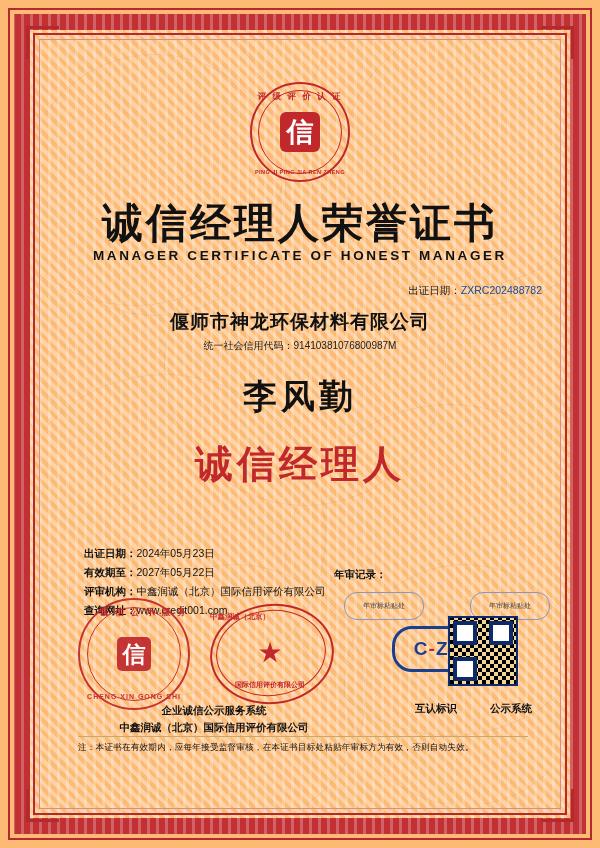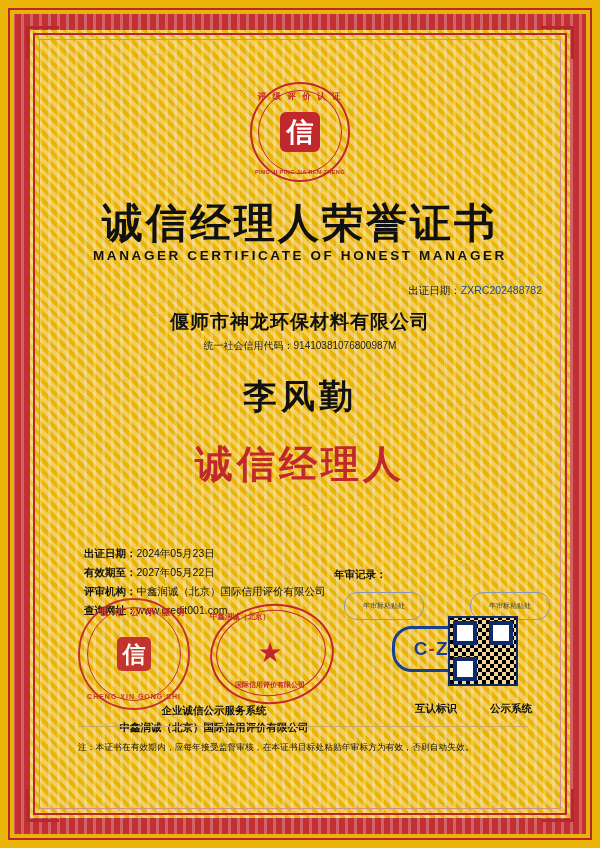--- a/index.html
+++ b/index.html
@@ -1,18 +1,18 @@
 <!DOCTYPE html>
 <html><head>
 <meta charset="utf-8">
 <style>
   html,body{margin:0;padding:0;background:#ffffff;}
   body{width:600px;height:848px;font-family:"Liberation Sans",sans-serif;overflow:hidden;}
 
-  .cert{position:relative;width:600px;height:848px;background:#eab308;}
+  .cert{position:relative;width:600px;height:848px;background:#fdba74;}
 
   
   .frame-outer{position:absolute;left:8px;top:8px;right:8px;bottom:8px;border:2px solid #b5282b;}
   .frame-band{position:absolute;left:14px;top:14px;right:14px;bottom:14px;
     border:16px solid #c23034;
     background:
       repeating-linear-gradient(45deg,rgba(255,255,255,.35) 0 4px,rgba(255,255,255,0) 4px 8px);
   }
   .frame-band:after{content:"";position:absolute;left:-16px;top:-16px;right:-16px;bottom:-16px;
     border:16px solid transparent;
@@ -101,21 +101,21 @@
     background-blend-mode:difference;border:2px solid #0d2a6b;}
   .qr .q-corner{position:absolute;width:16px;height:16px;border:4px solid #0d2a6b;background:#fff;}
   .qr .q-corner.a{left:3px;top:3px;}
   .qr .q-corner.b{right:3px;top:3px;}
   .qr .q-corner.c{left:3px;bottom:3px;}
 
   .cap-rows{position:absolute;left:40px;top:104px;width:260px;text-align:center;font-size:10.5px;color:#111;line-height:17px;font-weight:bold;}
   .cap-ezx{position:absolute;left:340px;top:104px;width:104px;text-align:center;font-size:10.5px;font-weight:bold;color:#111;}
   .cap-qr{position:absolute;right:24px;top:104px;width:96px;text-align:right;font-size:10.5px;font-weight:bold;color:#111;}
 
-  .note{position:absolute;left:34px;right:28px;bottom:4px;border-top:1px solid #c9a96a;padding-top:15px;
+  .note{position:absolute;left:34px;right:28px;bottom:4px;border-top:1px solid #c9a96a;padding-top:5px;
     font-size:8.6px;color:#111;letter-spacing:.2px;}
 </style>
 </head>
 <body>
 
 <div class="cert">
 
   <div class="frame-outer"></div>
   <div class="frame-band"></div>
   <div class="frame-inner1"></div>

